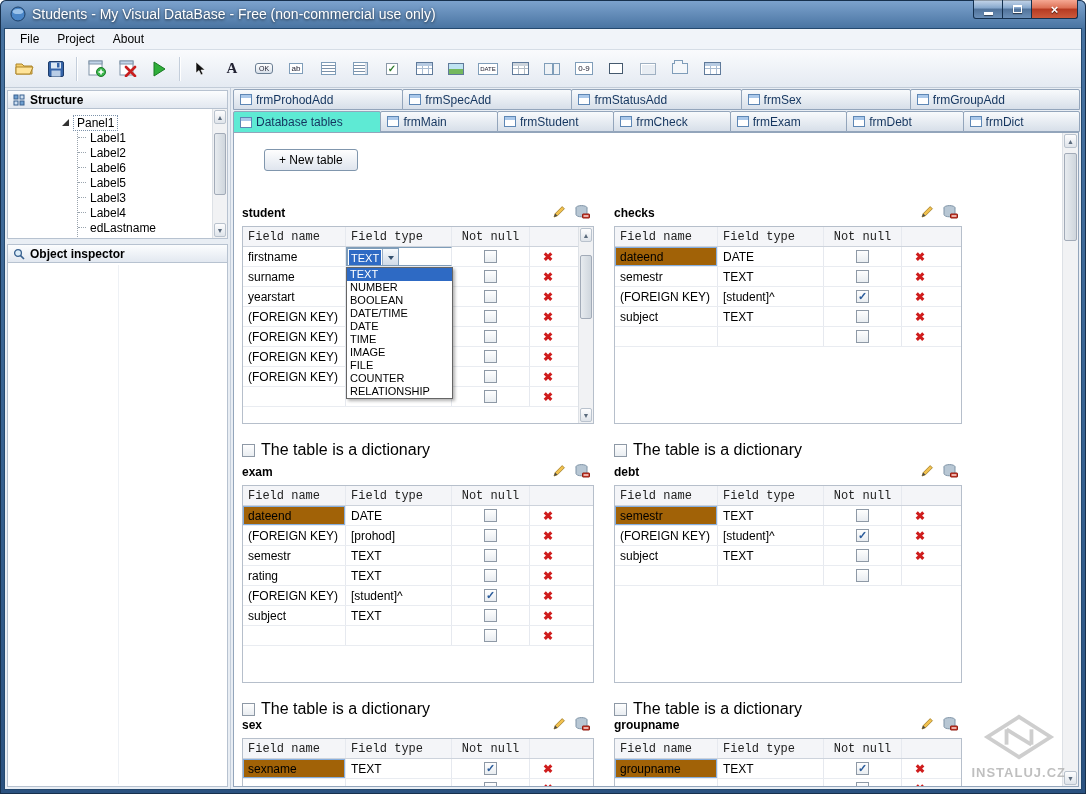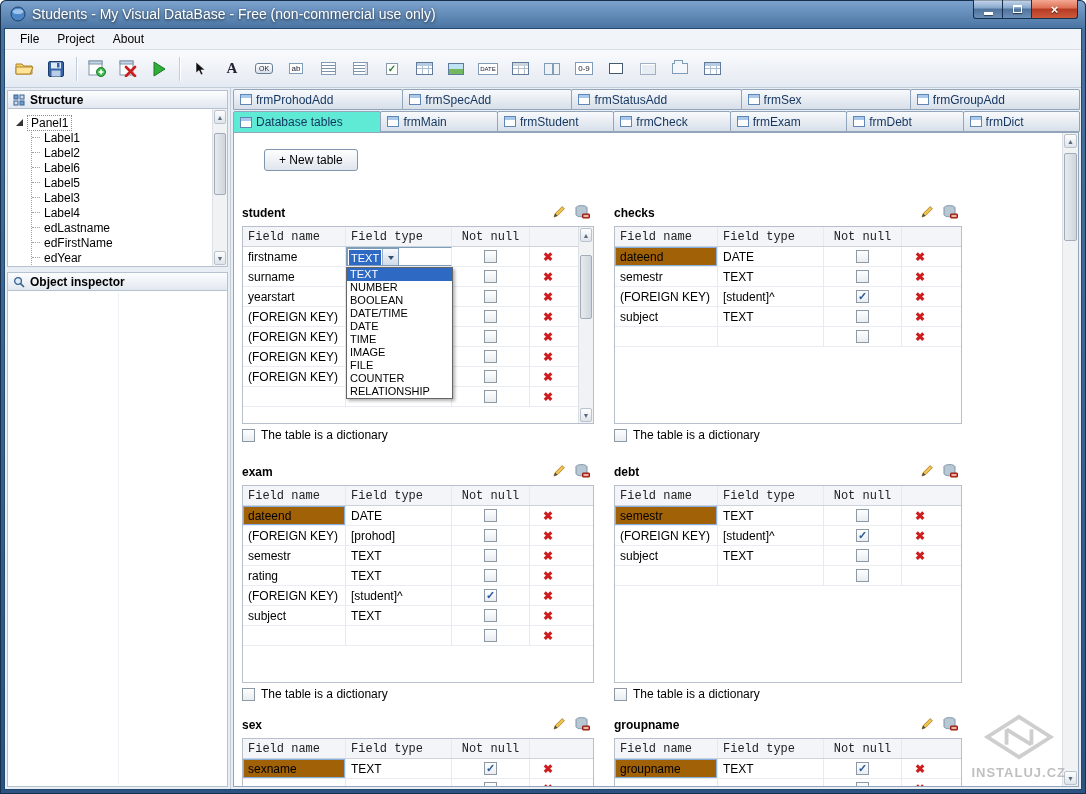--- a/index.html
+++ b/index.html
@@ -76,22 +76,22 @@
                          border:1px solid #7f9db9; border-bottom:none; background:#f4f7fa; }
 
   
   .content { flex:1; display:flex; min-height:0; }
 
   .sidebar { width:226px; background:#e9eef4; border-right:1px solid #c4cedb;
              padding:2px; display:flex; flex-direction:column; }
   .panel-header { height:19px; display:flex; align-items:center; gap:5px; padding:0 5px;
                   border:1px solid #b7c2d0; background:linear-gradient(#fcfdfe,#e2e8f0);
                   font-weight:bold; flex:none; }
-  .tree-box { height:158px; background:#fff; border:1px solid #b7c2d0; border-top:none;
-              position:relative; overflow:hidden; flex:none; }
+  .tree-box { height:130px; background:#fff; border:1px solid #b7c2d0; border-top:none;
+              position:relative; overflow:hidden; flex:none;padding-left:46px; }
   .tree { padding:6px 18px 0 8px; }
   .tree-root-row { display:flex; align-items:center; height:15px; gap:4px; }
   .expander { width:0; height:0; border-bottom:7px solid #333; border-left:7px solid transparent; }
   .tree-label.root { border:1px dotted #7d93ab; padding:0 3px; }
   .tree-children { margin-left:15px; border-left:1px dotted #9aa4ae; }
   .tree-child { display:flex; align-items:center; height:15px; }
   .tree-child::before { content:""; width:8px; border-top:1px dotted #9aa4ae; margin-right:4px; }
   .panel-gap { height:5px; flex:none; }
   .inspector-box { flex:1; background:#fff; border:1px solid #b7c2d0; border-top:none; position:relative; }
   .inspector-divider { position:absolute; top:2px; bottom:2px; left:50%; border-left:1px solid #eef1f5; }
@@ -131,21 +131,21 @@
   .cell.notnull { width:78px; display:flex; align-items:center; justify-content:center;
                   padding:0; border-right:1px solid #e6e9ef; }
   .cell.del { width:36px; display:flex; align-items:center; justify-content:center; padding:0; }
   .cell.fill { flex:1; border-right:none; }
   .cell.focus { background:#a16207; box-shadow:inset 0 0 0 1px #86aede; }
 
   .checkbox { width:13px; height:13px; border:1px solid #8e99a6; flex:none;
               background:linear-gradient(180deg,#fefefe,#e9edf1); display:flex; align-items:center;
               justify-content:center; font-size:11px; font-weight:bold; color:#2b5c9b; line-height:1; }
   .del-x { color:#cf1d1d; font-size:12px; font-weight:bold; line-height:1; }
-  .dict-row { display:flex; align-items:center; gap:6px; margin-top:4px; font-size:12px; }
+  .dict-row { display:flex; align-items:center; gap:6px; margin-top:17px; font-size:16px; }
 
   .combo { display:flex; height:19px; margin:0; border:1px solid #7f9db9; background:#fff; }
   .combo-sel { flex:1; margin:1px; background:#2e6ac4; color:#fff; font-size:11px; padding:2px 2px; }
   .combo-btn { width:16px; background:linear-gradient(#f6f9fc,#cfdae8); border-left:1px solid #98aec6;
                display:flex; align-items:center; justify-content:center; }
   .combo-arrow { width:0; height:0; border-left:3px solid transparent; border-right:3px solid transparent;
                  border-top:4px solid #33506e; }
   .dropdown { position:absolute; left:103px; top:40px; width:107px; background:#fff;
               border:1px solid #666; box-shadow:2px 2px 3px rgba(0,0,0,.3); z-index:20; }
   .dd-option { height:13px; font-size:11px; line-height:13px; padding:0 3px; white-space:nowrap; }

